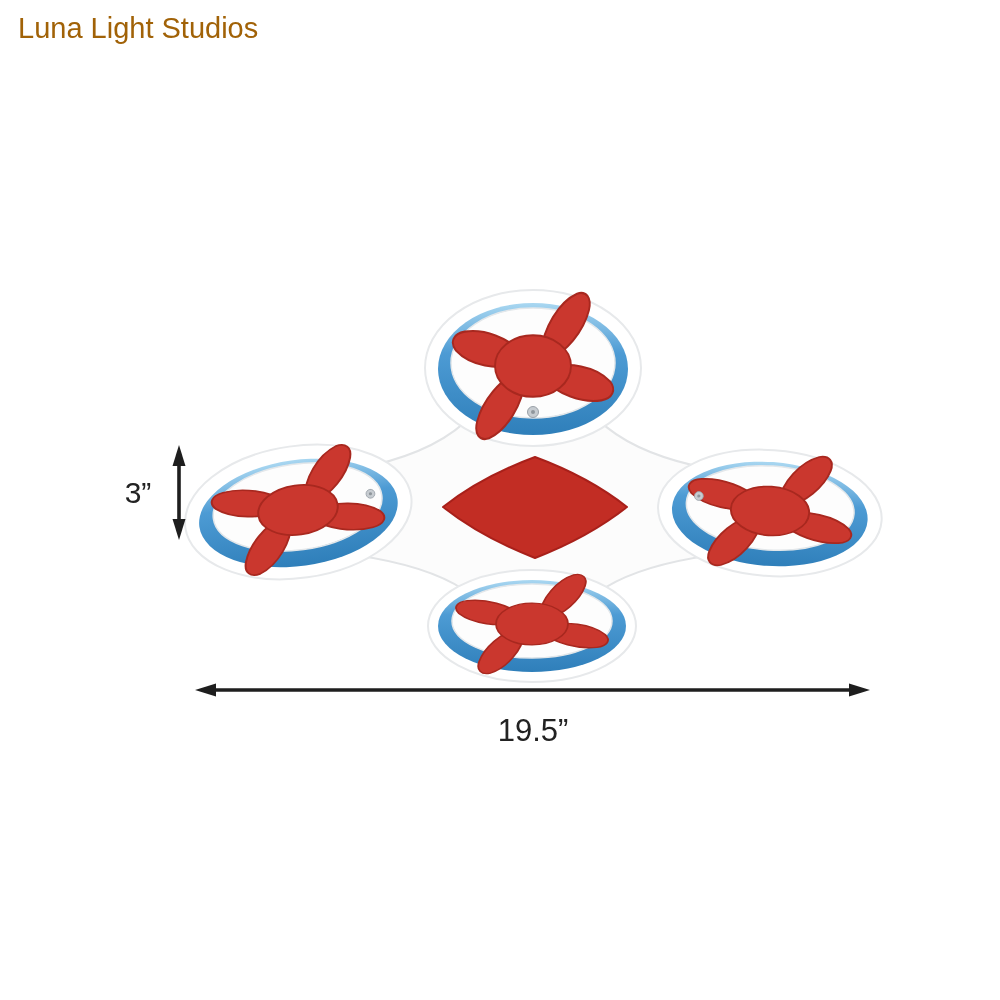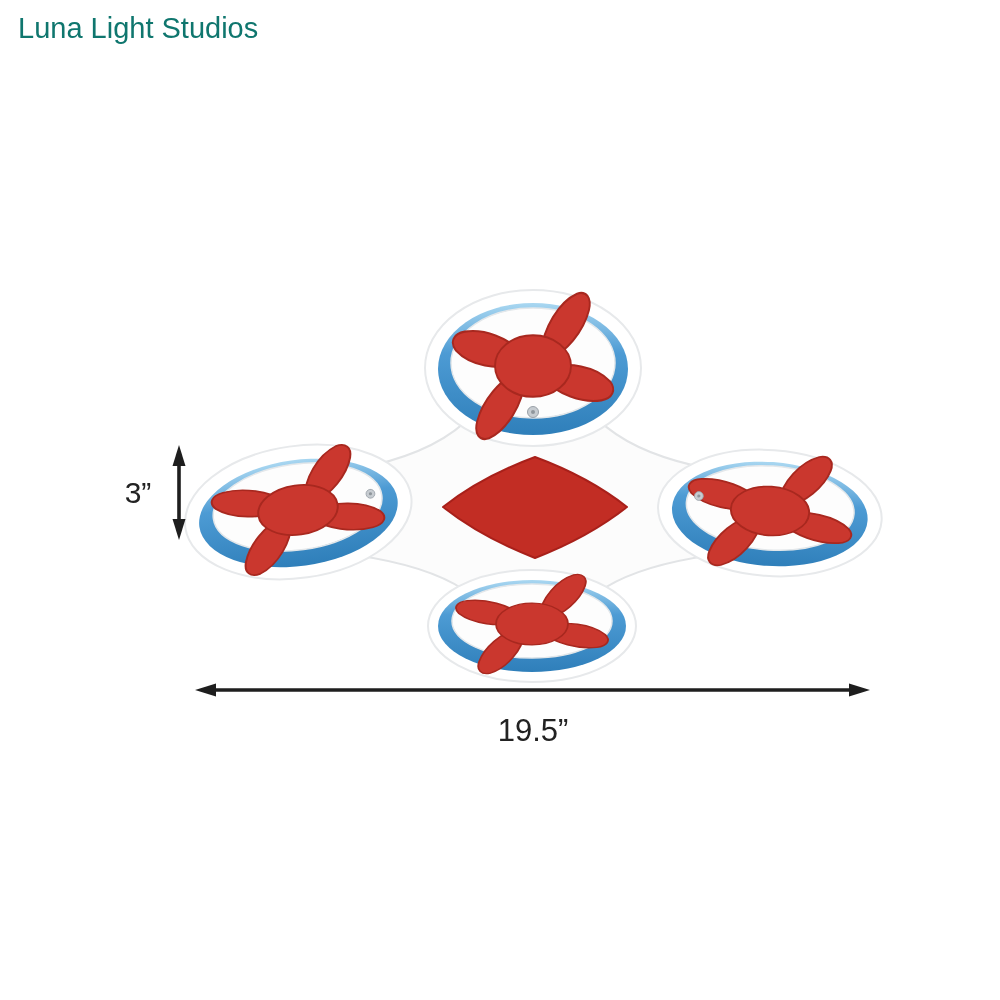--- a/index.html
+++ b/index.html
@@ -14,21 +14,21 @@
     background: #ffffff;
     overflow: hidden;
     font-family: "Liberation Sans", sans-serif;
   }
   .brand {
     position: absolute;
     left: 18px;
     top: 13px;
     font-size: 29px;
     line-height: 1.1;
-    color: #0f766e;
+    color: #a16207;
     white-space: nowrap;
   }
   .art {
     position: absolute;
     left: 0;
     top: 0;
   }
   .rim   { fill: #ffffff; stroke: #e7e9eb; stroke-width: 2; }
   .inner { fill: #fdfdfd; stroke: #e3e7ea; stroke-width: 1.5; }
   .body-shell { fill: #fcfcfc; stroke: #e2e4e6; stroke-width: 2; stroke-linejoin: round; }

